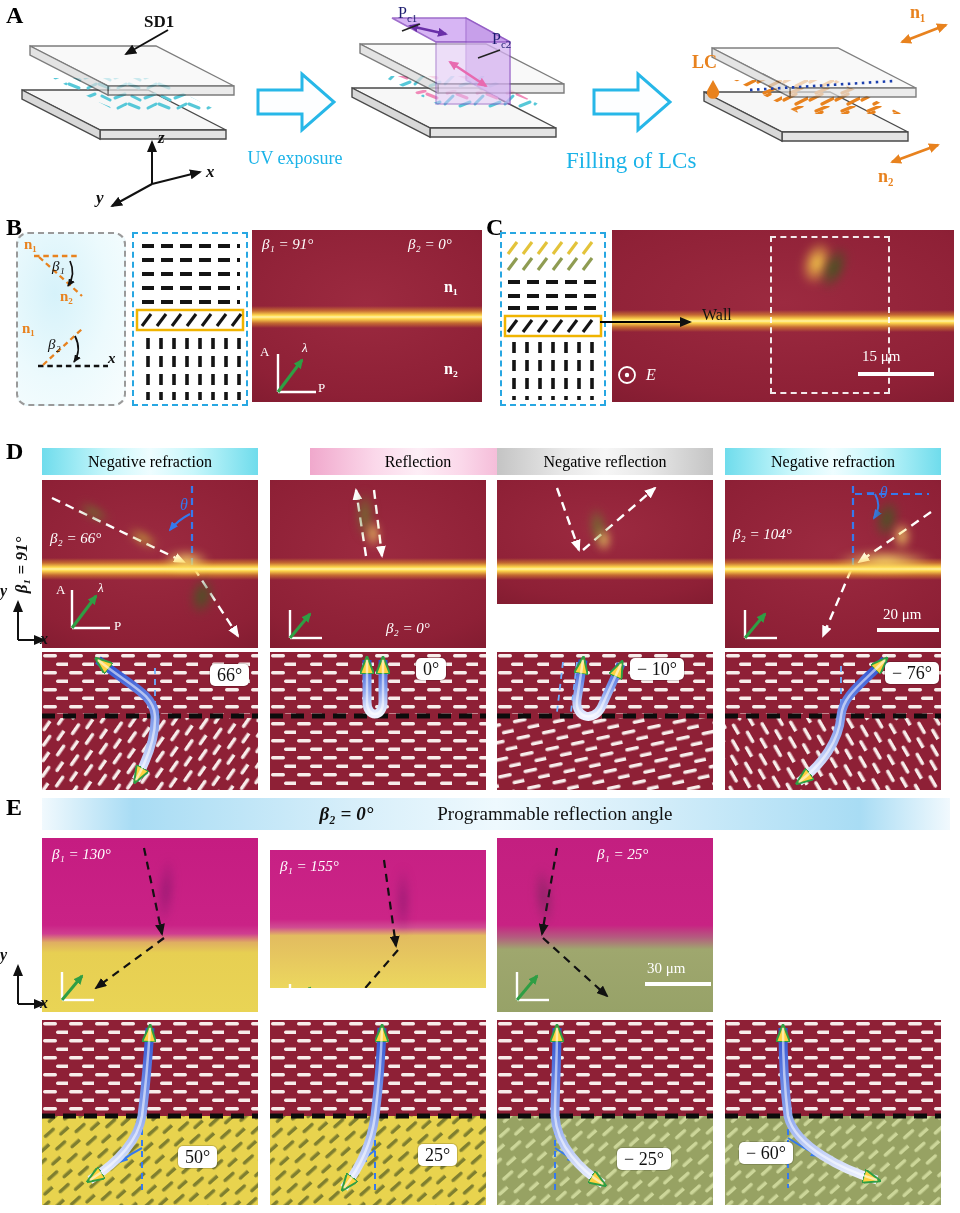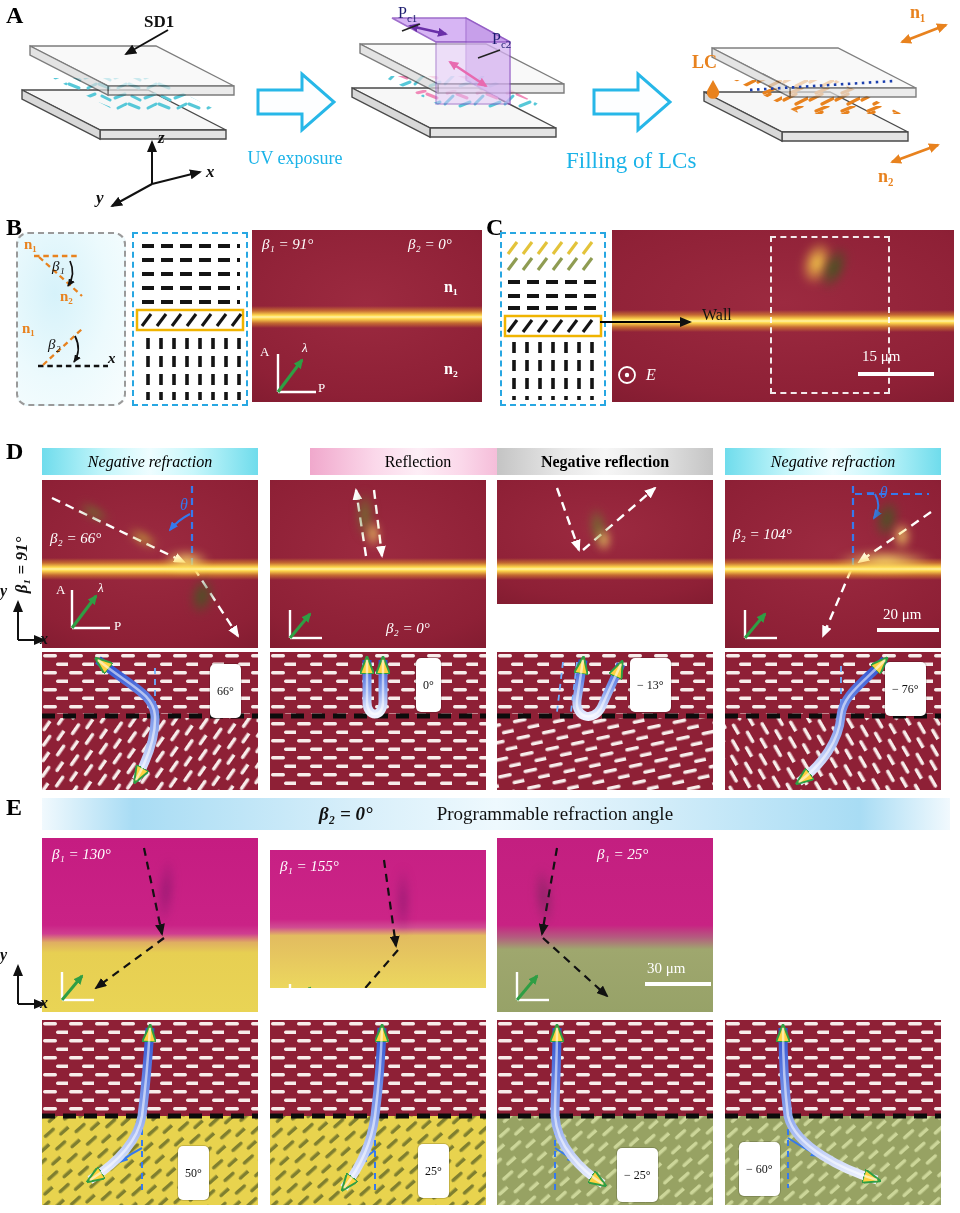--- a/index.html
+++ b/index.html
@@ -16,25 +16,25 @@
   .bluetxt{color:#3579ee;}
   .micro{position:absolute;overflow:hidden;
          background:radial-gradient(120% 100% at 50% 42%, #9c2a40 0%, #8e2036 55%, #6f1527 100%);}
   .emicro{position:absolute;overflow:hidden;}
   .wallstripe{position:absolute;left:0;right:0;height:22px;
       background:linear-gradient(180deg, rgba(255,170,0,0) 0%, rgba(255,190,40,.45) 22%,
                  #ffd84d 42%, #fff3a6 50%, #ffd84d 58%, rgba(255,190,40,.45) 78%, rgba(255,170,0,0) 100%);}
   .blob{position:absolute;border-radius:50%;filter:blur(4px);}
   .hdr{position:absolute;width:216px;height:27px;line-height:27px;text-align:center;
        font-size:16px;color:#000;}
-  .hdr-cyan{background:linear-gradient(90deg,#6fdcec,#c8f7fb 30%,#eefdff 50%,#c8f7fb 70%,#6fdcec);font-style:italic;}
+  .hdr-cyan{background:linear-gradient(90deg,#6fdcec,#c8f7fb 30%,#eefdff 50%,#c8f7fb 70%,#6fdcec);}
   .hdr-pink{background:linear-gradient(90deg,#f0a8cc,#fbd8ea 30%,#fdeef6 50%,#fbd8ea 70%,#f0a8cc);margin-left:40px;}
-  .hdr-gray{background:linear-gradient(90deg,#c4c4c4,#e8e8e8 30%,#f6f6f6 50%,#e8e8e8 70%,#c4c4c4);font-weight:bold;}
-  .anglebox{position:absolute;background:#fff;border-radius:5px;padding:16px 7px;height:22px;line-height:22px;
-            font-size:12px;color:#111;box-shadow:0 0 0 1px rgba(0,0,0,.15);text-align:right;}
+  .hdr-gray{background:linear-gradient(90deg,#c4c4c4,#e8e8e8 30%,#f6f6f6 50%,#e8e8e8 70%,#c4c4c4);}
+  .anglebox{position:absolute;background:#fff;border-radius:5px;padding:0 7px;height:22px;line-height:22px;
+            font-size:18px;color:#111;box-shadow:0 0 0 1px rgba(0,0,0,.15);text-align:right;}
   .graybox{position:absolute;border:2.5px dashed #9a9a9a;border-radius:12px;
            background:radial-gradient(ellipse at 35% 35%, #d6f2fa 0%, #ecfafd 55%, #f8fdfe 100%);}
   .bluebox{position:absolute;border:2.5px dashed #28a7e2;background:#fff;}
   .dashedbox{position:absolute;border:2px dashed rgba(255,255,255,.9);}
   .scalebar{position:absolute;background:#fff;height:4px;}
   .eheader{position:absolute;display:flex;justify-content:center;align-items:center;gap:64px;
       background:linear-gradient(90deg, rgba(160,215,245,.15), #a8dcf4 10%, #d8effa 35%, #eef9fe 50%,
                  #d8effa 65%, #a8dcf4 90%, rgba(160,215,245,.15));}
 </style>
 </head>
@@ -434,38 +434,38 @@
 <svg class="abs" style="left:497px;top:652px" width="216" height="138" viewBox="0 0 216 138">
   <rect width="216" height="138" fill="#8e2036"></rect>
   <rect width="216" height="62" fill="url(#pWhiteH)"></rect>
   <rect y="66" width="216" height="72" fill="url(#pWhiteHb)"></rect>
   <line x1="0" y1="64" x2="216" y2="64" stroke="#0c0c0c" stroke-width="5" stroke-dasharray="13 8"></line>
   <line x1="66" y1="10" x2="60" y2="60" stroke="#6fb0ff" stroke-width="1.8" stroke-dasharray="6 5"></line>
   <line x1="80" y1="10" x2="74" y2="60" stroke="#6fb0ff" stroke-width="1.8" stroke-dasharray="6 5"></line>
   <path d="M86,8 L80,48 C78,66 96,70 104,56 L124,12" fill="none" stroke="url(#gradBeam)" stroke-width="9" marker-start="url(#mGbeamS)" marker-end="url(#mGbeam)"></path>
   <path d="M86,8 L80,48 C78,66 96,70 104,56 L124,12" fill="none" stroke="#fff" stroke-width="2.5" opacity=".55"></path>
 </svg>
-<div class="anglebox" style="left:630px;top:658px">− 13°</div>
+<div class="anglebox" style="left:630px;top:658px">− 10°</div>
 
 <svg class="abs" style="left:725px;top:652px" width="216" height="138" viewBox="0 0 216 138">
   <rect width="216" height="138" fill="#8e2036"></rect>
   <rect width="216" height="62" fill="url(#pWhiteH)"></rect>
   <rect y="66" width="216" height="72" fill="url(#pWhiteHc)"></rect>
   <line x1="0" y1="64" x2="216" y2="64" stroke="#0c0c0c" stroke-width="5" stroke-dasharray="13 8"></line>
   <line x1="116" y1="14" x2="116" y2="62" stroke="#6fb0ff" stroke-width="1.8" stroke-dasharray="6 5"></line>
   <path d="M160,8 C134,34 118,44 116,64 C114,88 98,112 74,130" fill="none" stroke="url(#gradBeam)" stroke-width="9" marker-start="url(#mGbeamS)" marker-end="url(#mGbeam)"></path>
   <path d="M160,8 C134,34 118,44 116,64 C114,88 98,112 74,130" fill="none" stroke="#fff" stroke-width="2.5" opacity=".55"></path>
 </svg>
 <div class="anglebox" style="left:885px;top:662px">− 76°</div>
 
 <div class="panelletter" style="left:6px;top:794px">E</div>
 
 <div class="eheader" style="left:42px;top:798px;width:908px;height:32px">
   <span class="lbl b it" style="position:static;font-size:19px">β₂ = 0°</span>
-  <span class="lbl" style="position:static;font-size:19px">Programmable refraction angle</span>
+  <span class="lbl" style="position:static;font-size:19px">Programmable reflection angle</span>
 </div>
 
 <div class="emicro" style="left:42px;top:838px;width:216px;height:174px;background:linear-gradient(180deg,#c51c81 0%,#ca2286 50%,#cf3d90 55%,#dfae62 60%,#e7cf52 66%,#e9d455 100%)">
   <div class="blob" style="left:116px;top:18px;width:16px;height:70px;background:radial-gradient(closest-side,rgba(110,20,100,.6),rgba(110,20,100,0));transform:rotate(5deg)"></div>
   <svg width="216" height="174" viewBox="0 0 216 174">
     <line x1="102" y1="10" x2="120" y2="96" stroke="#111" stroke-width="2.2" stroke-dasharray="8 6" marker-end="url(#mK)"></line>
     <line x1="122" y1="100" x2="54" y2="150" stroke="#111" stroke-width="2.2" stroke-dasharray="8 6" marker-end="url(#mK)"></line>
     <use href="#indSmall" transform="translate(12,128)"></use>
   </svg>
   <div class="lbl it w" style="left:10px;top:8px">β₁ = 130°</div>

